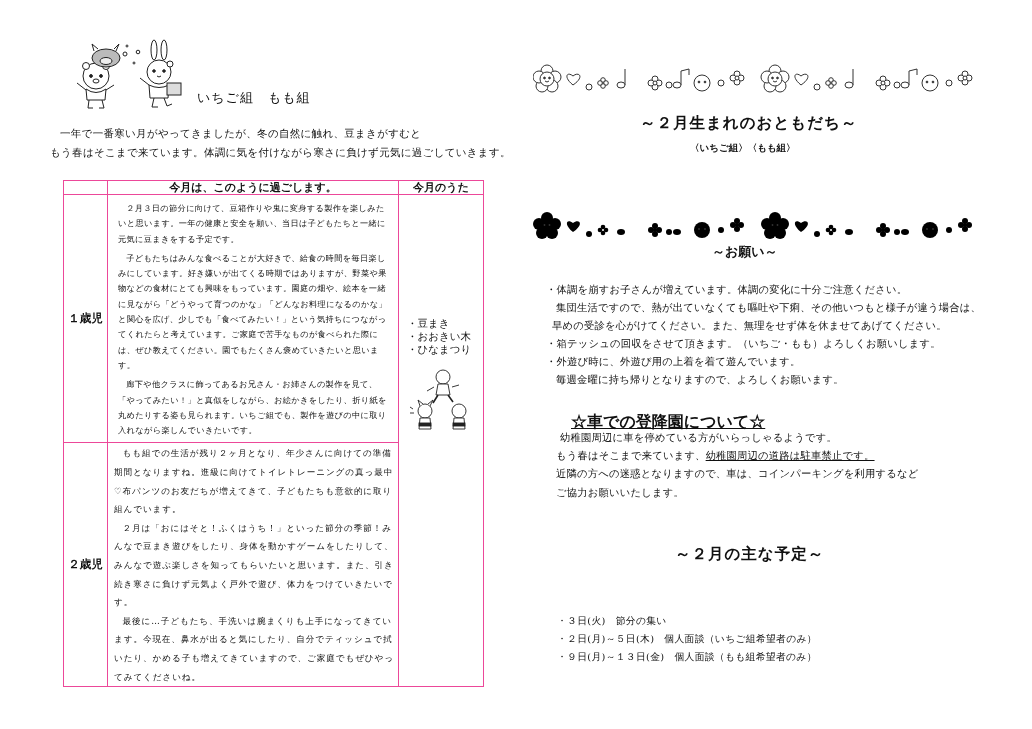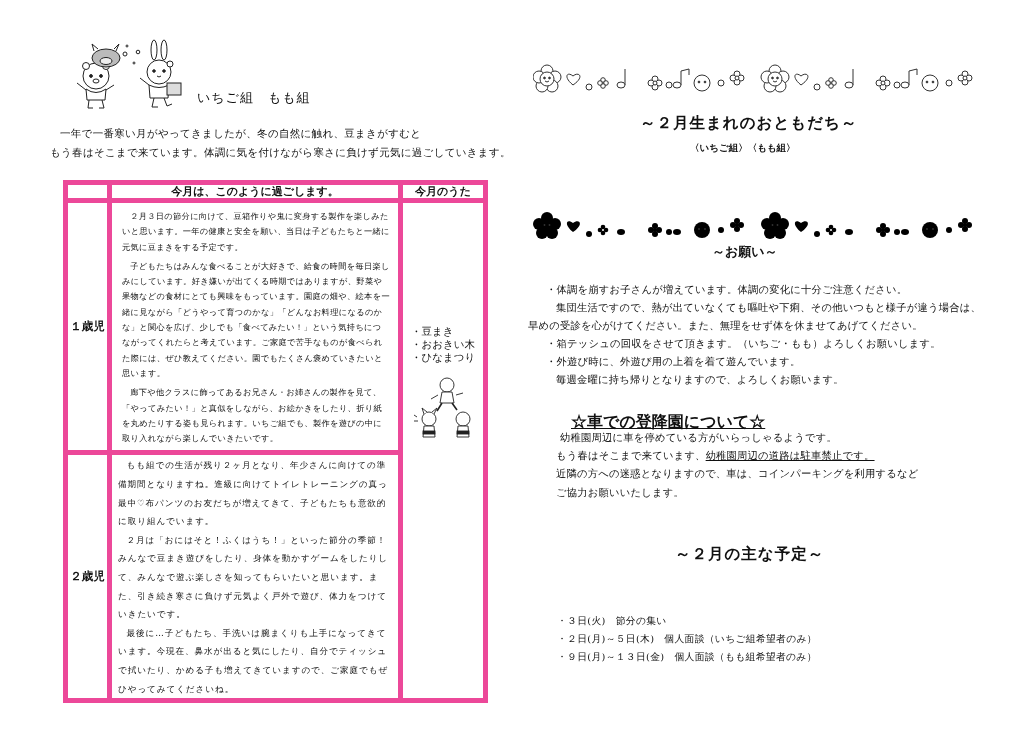--- a/index.html
+++ b/index.html
@@ -9,21 +9,21 @@
   .mincho { font-family:"DejaVu Serif","Liberation Serif",serif; }
 
   
   #class-title { left:197px; top:89px; font-size:13px; letter-spacing:1px; }
   .intro { left:60px; font-size:10.5px; white-space:nowrap; letter-spacing:0.3px; }
   #intro-1 { top:127px; }
   #intro-2 { top:146px; left:42px;margin-left:8px; }
 
   #plan-table { position:absolute; left:63px; top:180px; width:420px; height:398px;
                 border-collapse:collapse; table-layout:fixed; }
-  #plan-table td, #plan-table th { border:5px solid #ec4899; padding:0; vertical-align:top; }
+  #plan-table td, #plan-table th { border:1px solid #ec4899; padding:0; vertical-align:top; }
   #plan-table th { font-weight:bold; font-size:11px; height:13px; line-height:13px;
                    font-family:"DejaVu Sans","Liberation Sans",sans-serif; }
   .age-cell { text-align:center; vertical-align:middle !important; font-weight:bold;
               font-size:11.5px; font-family:"DejaVu Sans","Liberation Sans",sans-serif; }
   .body-cell { font-size:8.2px; line-height:15.3px; padding:2px 4px 0 6px !important;
                letter-spacing:0.35px; }
   .body-cell p { margin:4px; text-indent:1em; }
   .body-cell-2 { font-size:8.6px; line-height:18.6px; padding:1px 4px 0 6px !important; letter-spacing:0.9px; }
   .body-cell-2 p { margin:0; text-indent:1em; }
   .song-cell { position:relative; }
@@ -202,21 +202,21 @@
 
   <svg class="deco-row" style="top:210px" viewBox="0 0 445 34">
     <use href="#deco-unit" x="0"></use>
     <use href="#deco-unit" x="228"></use>
   </svg>
 
   <div id="request-title" class="abs">～お願い～</div>
 
   <div class="req-line" style="left:546px;top:283px">・体調を崩すお子さんが増えています。体調の変化に十分ご注意ください。</div>
   <div class="req-line" style="left:556px;top:301px">集団生活ですので、熱が出ていなくても嘔吐や下痢、その他いつもと様子が違う場合は、</div>
-  <div class="req-line" style="left:528px;top:319px">早めの受診を心がけてください。また、無理をせず体を休ませてあげてください。</div>
+  <div class="req-line" style="left:552px;top:319px">早めの受診を心がけてください。また、無理をせず体を休ませてあげてください。</div>
   <div class="req-line" style="left:546px;top:337px">・箱テッシュの回収をさせて頂きます。（いちご・もも）よろしくお願いします。</div>
   <div class="req-line" style="left:546px;top:355px">・外遊び時に、外遊び用の上着を着て遊んでいます。</div>
   <div class="req-line" style="left:556px;top:373px">毎週金曜に持ち帰りとなりますので、よろしくお願います。</div>
 
   <div id="car-title" class="abs">☆車での登降園について☆</div>
   <div class="req-line" style="left:560px;top:431px">幼稚園周辺に車を停めている方がいらっしゃるようです。</div>
   <div class="req-line" style="left:556px;top:449px">
     <span>もう春はそこまで来ています、</span><span class="u">幼稚園周辺の道路は駐車禁止です。</span>
   </div>
   <div class="req-line" style="left:556px;top:467px">近隣の方への迷惑となりますので、車は、コインパーキングを利用するなど</div>

